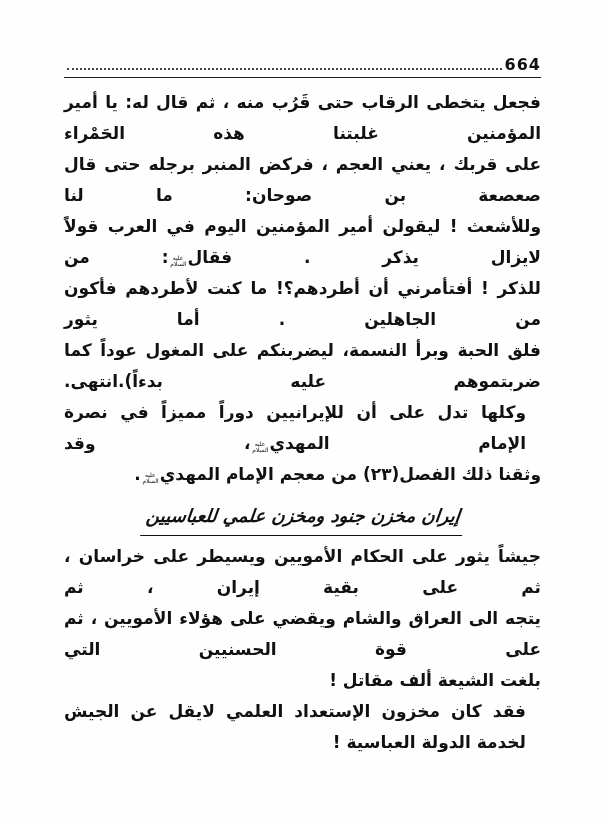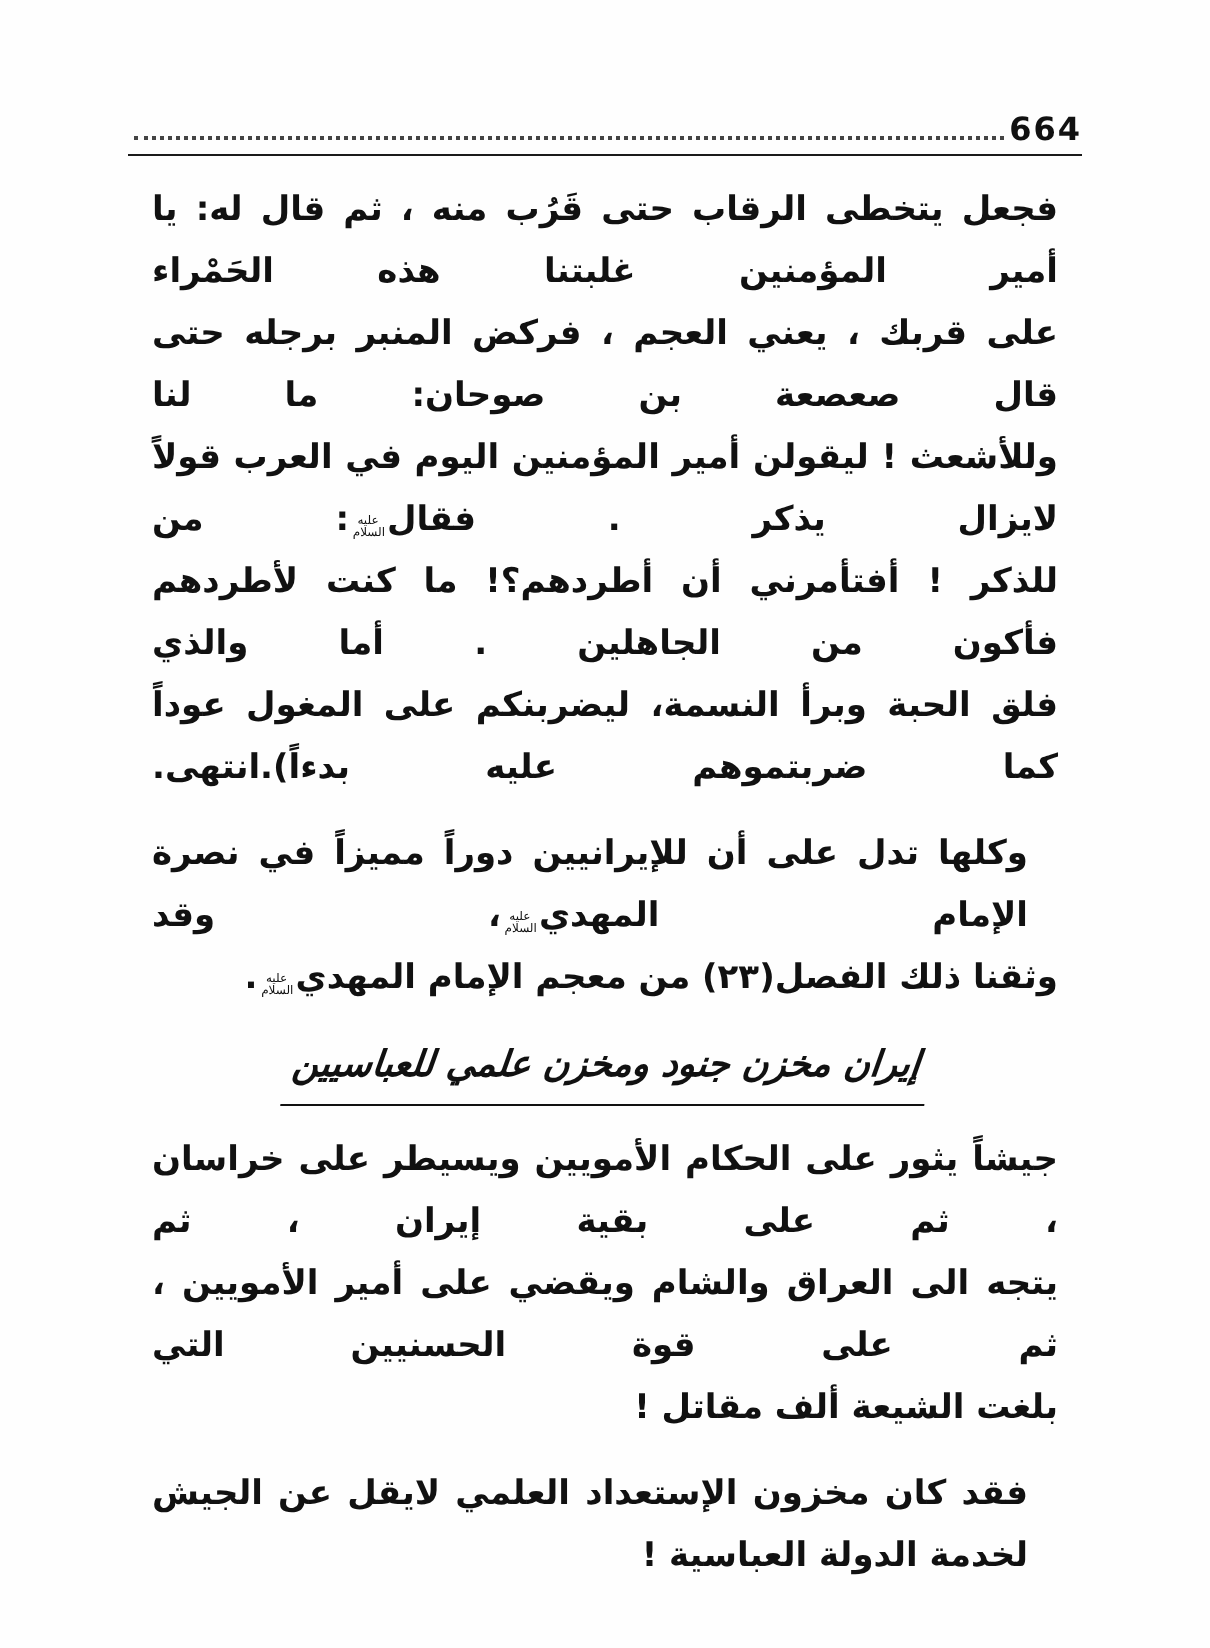--- a/index.html
+++ b/index.html
@@ -34,21 +34,21 @@
     border-bottom:1.4px solid #1a1a1a;
     margin-top:3px;
   }
   
   .body{
     margin-top:9px;
     font-size:17px;
     font-weight:700;
     line-height:31px;
   }
-  .para{margin:12px;}
+  .para{margin:0;}
   .line{
     text-align:justify;
     text-align-last:justify;
     white-space:normal;
   }
   .line.end{text-align-last:right;}
   .line.indent{padding-right:15px;}
   
   .hon{
     display:inline-block;
@@ -85,31 +85,31 @@
     <span class="page-number">664</span>
     <span class="leader"></span>
   </div>
   <div class="header-rule"></div>
 
   <div class="body">
       <div class="para">
         <div class="line">فجعل يتخطى الرقاب حتى قَرُب منه ، ثم قال له: يا أمير المؤمنين غلبتنا هذه الحَمْراء</div>
         <div class="line">على قربك ، يعني العجم ، فركض المنبر برجله حتى قال صعصعة بن صوحان: ما لنا</div>
         <div class="line">وللأشعث ! ليقولن أمير المؤمنين اليوم في العرب قولاً لايزال يذكر . فقال<span class="hon">عليه السلام</span>: من</div>
-        <div class="line">للذكر ! أفتأمرني أن أطردهم؟! ما كنت لأطردهم فأكون من الجاهلين . أما والذي</div>
+        <div class="line">للذكر ! أفتأمرني أن أطردهم؟! ما كنت لأطردهم فأكون من الجاهلين . أما يثور</div>
         <div class="line">فلق الحبة وبرأ النسمة، ليضربنكم على المغول عوداً كما ضربتموهم عليه بدءاً).انتهى.</div>
       </div>
       <div class="para">
         <div class="line indent">وكلها تدل على أن للإيرانيين دوراً مميزاً في نصرة الإمام المهدي<span class="hon">عليه السلام</span>، وقد</div>
         <div class="line end">وثقنا ذلك الفصل(٢٣) من معجم الإمام المهدي<span class="hon">عليه السلام</span>.</div>
       </div>
       <div class="heading"><span class="heading-text">إيران مخزن جنود ومخزن علمي للعباسيين</span></div>
       <div class="para">
         <div class="line">جيشاً يثور على الحكام الأمويين ويسيطر على خراسان ، ثم على بقية إيران ، ثم</div>
-        <div class="line">يتجه الى العراق والشام ويقضي على أمير الأمويين ، ثم على قوة الحسنيين التي</div>
+        <div class="line">يتجه الى العراق والشام ويقضي على هؤلاء الأمويين ، ثم على قوة الحسنيين التي</div>
         <div class="line end">بلغت الشيعة ألف مقاتل !</div>
       </div>
       <div class="para">
         <div class="line end indent">فقد كان مخزون الإستعداد العلمي لايقل عن الجيش لخدمة الدولة العباسية !</div>
       </div>
     </div>
 
 </div>
 
 </body></html>

